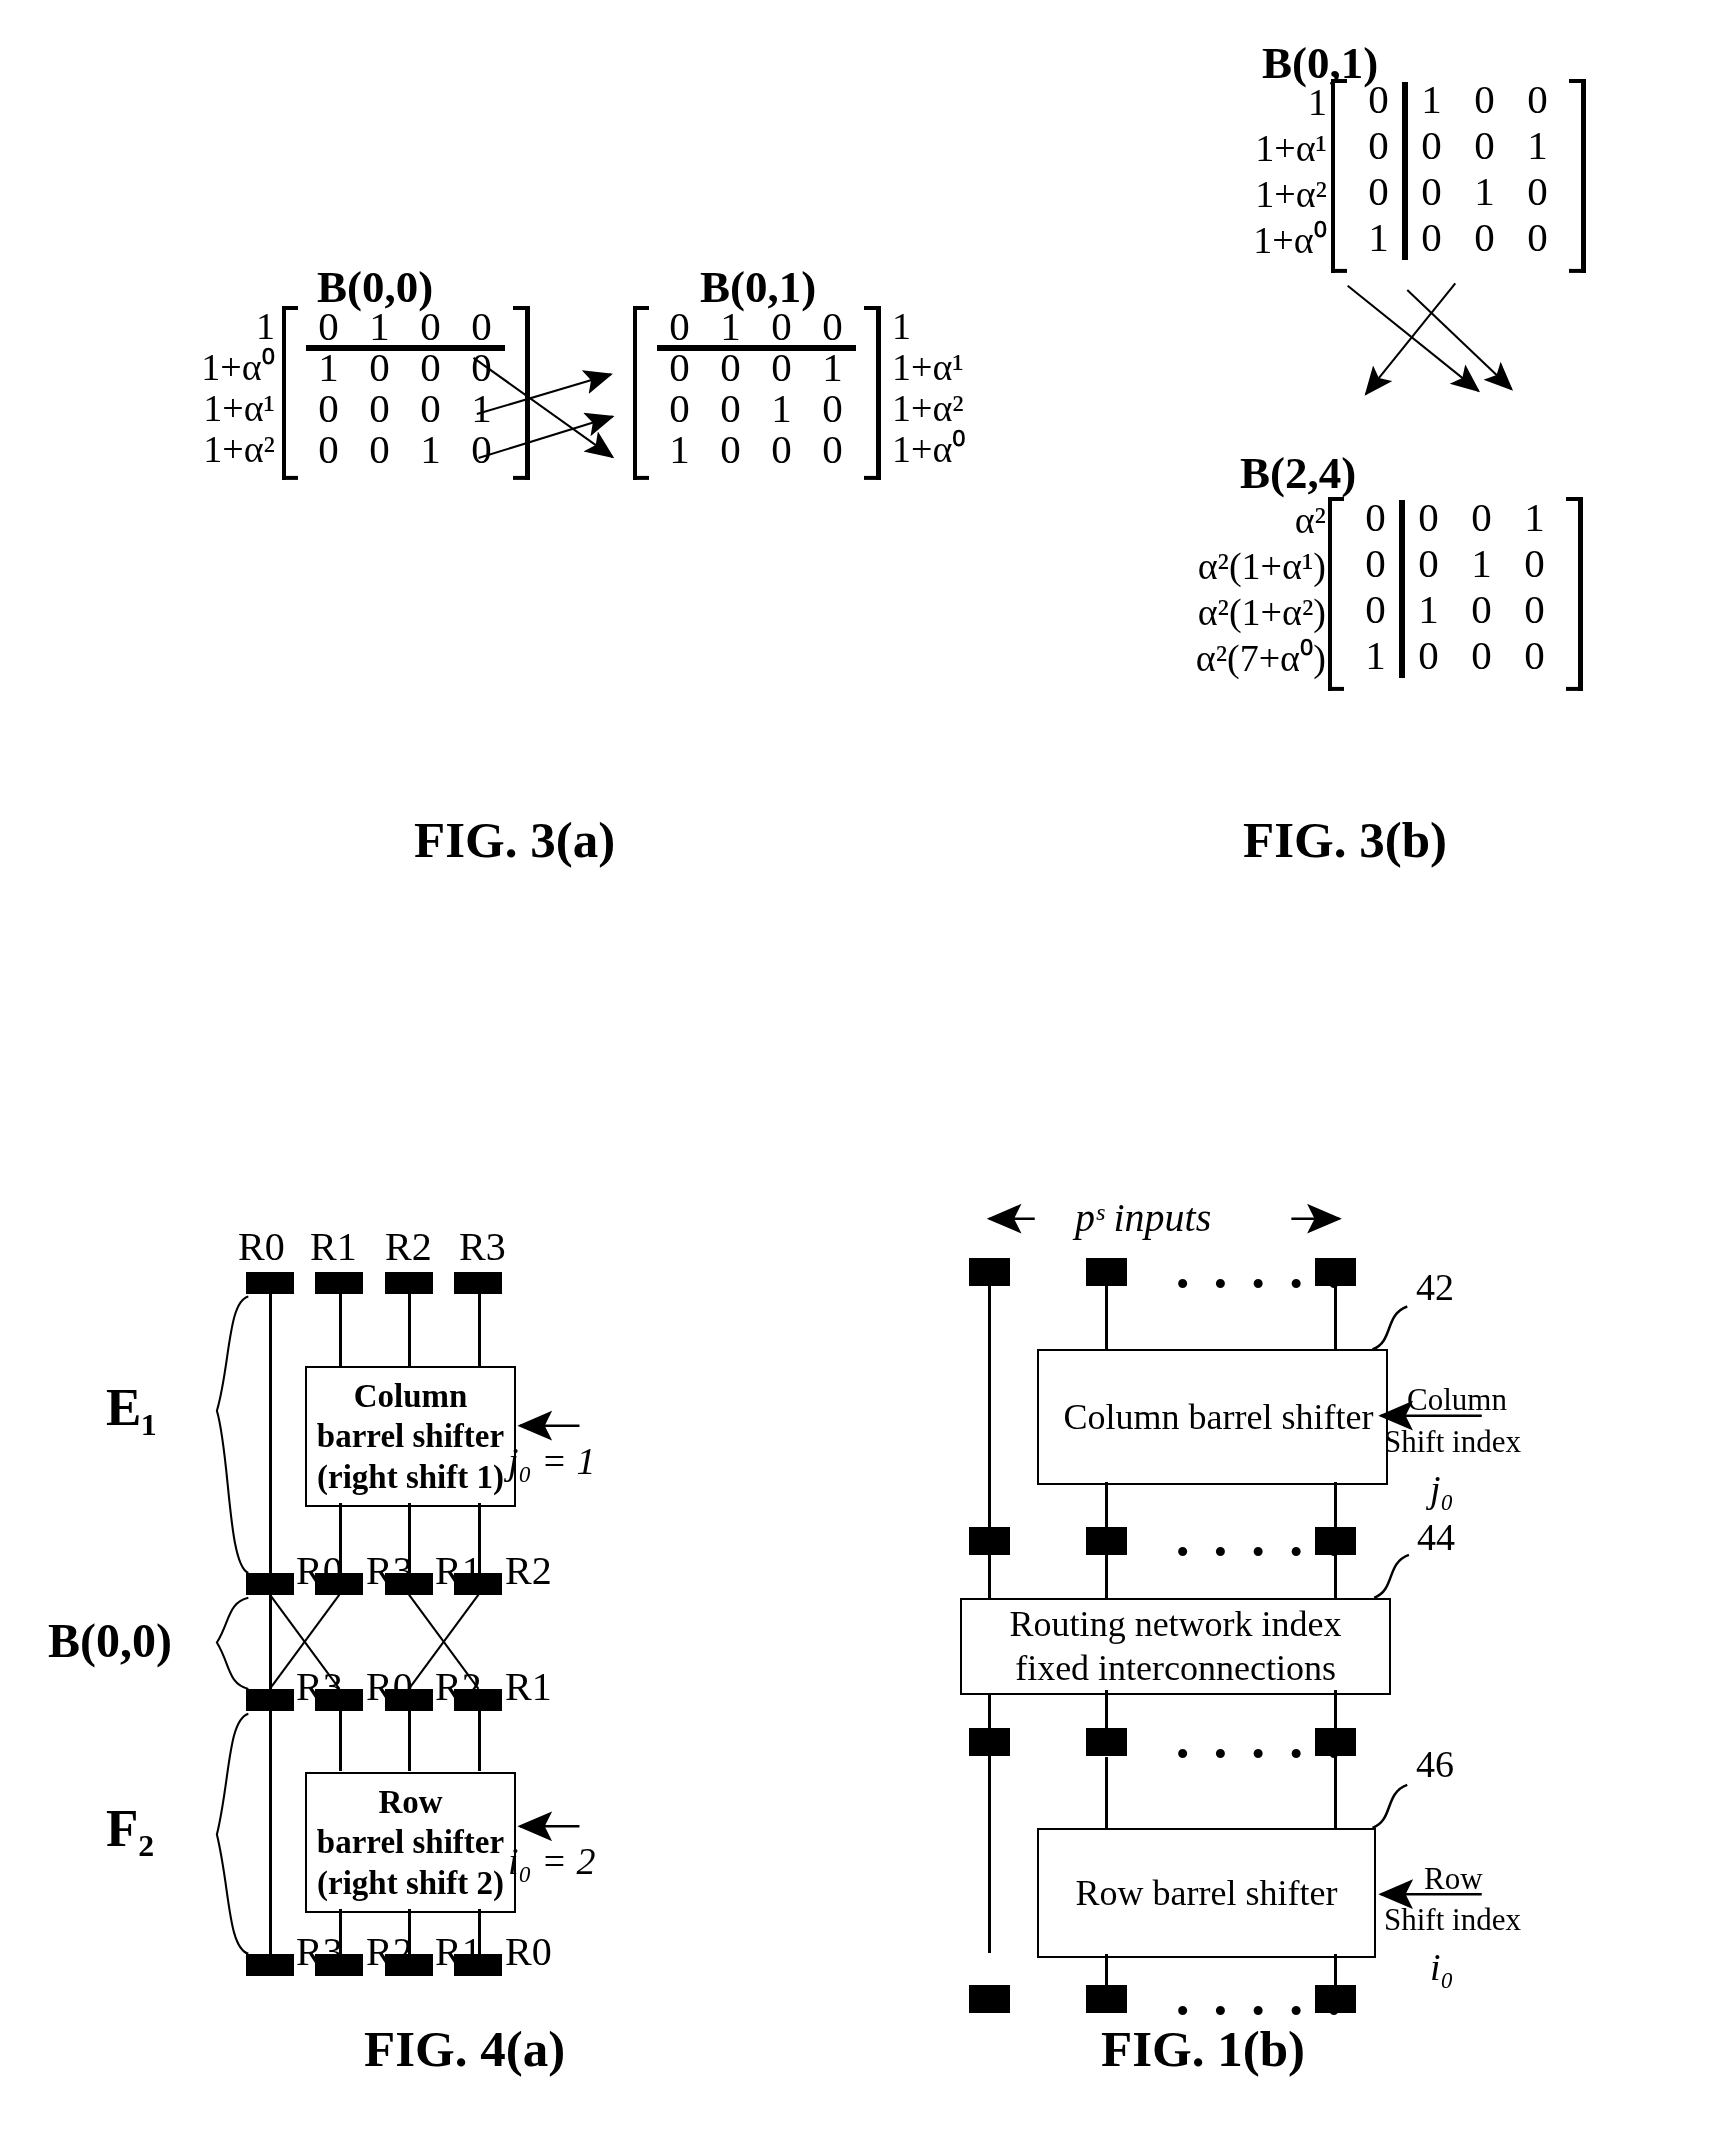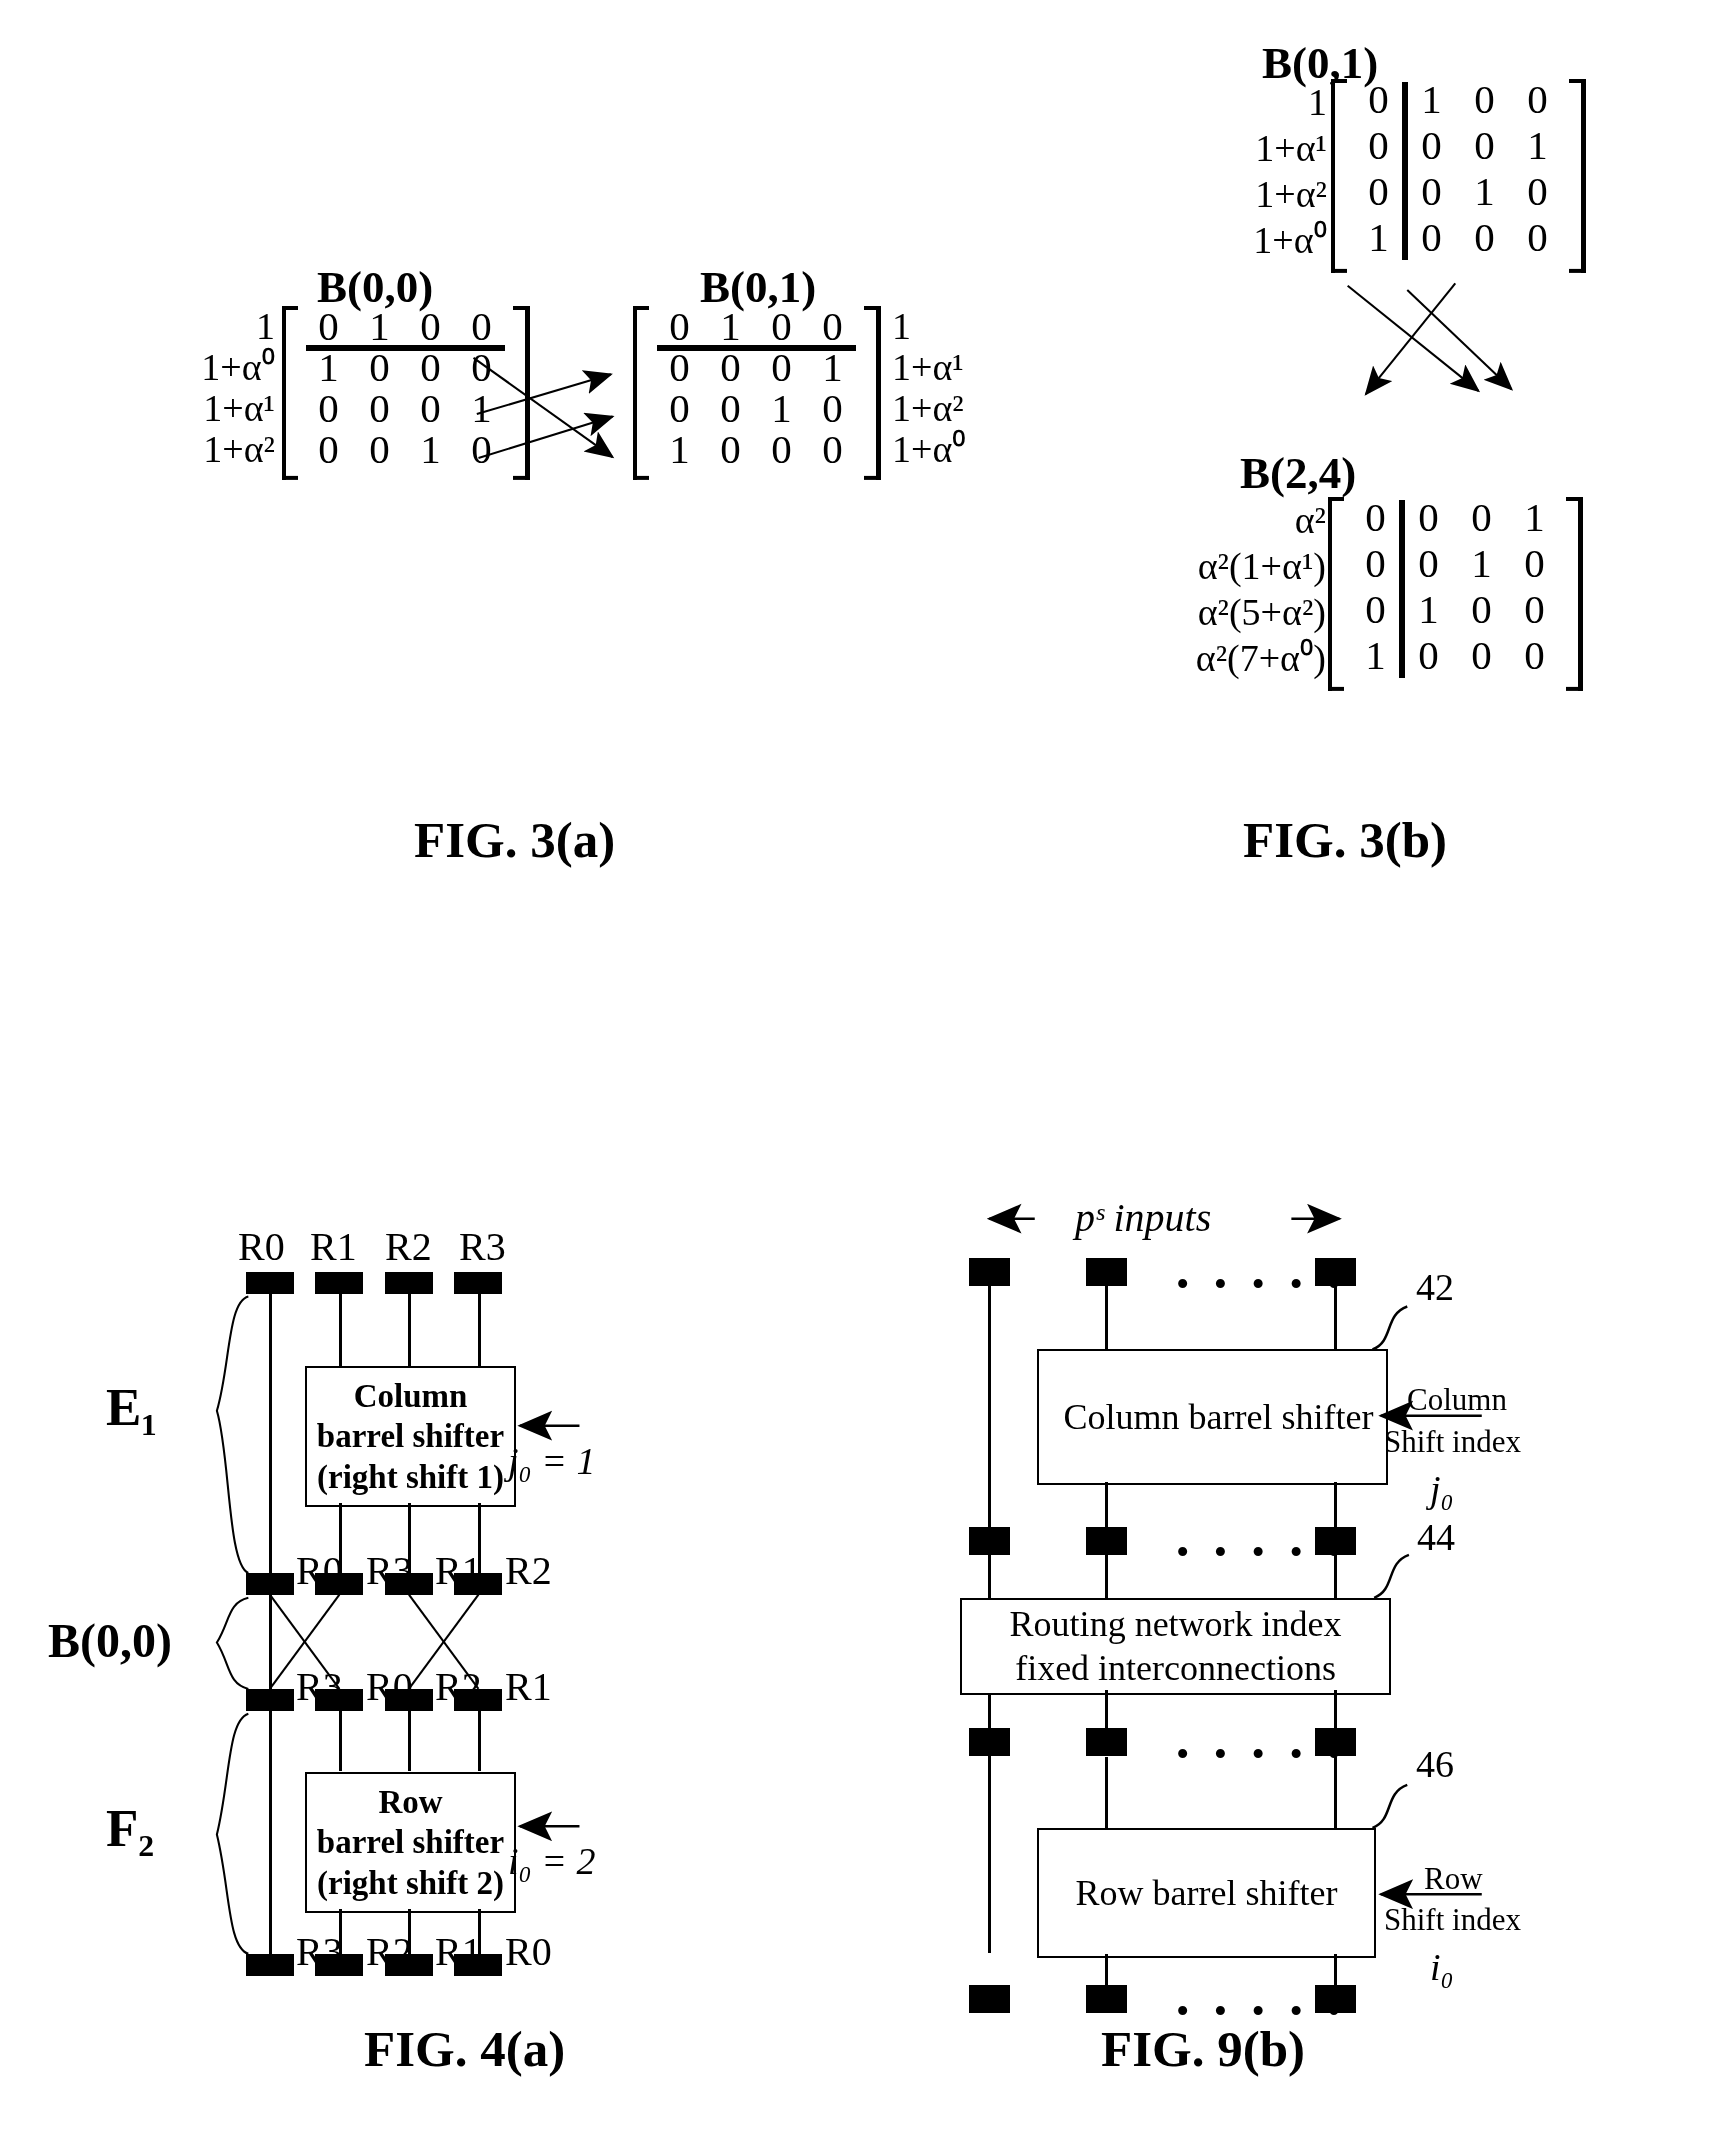--- a/index.html
+++ b/index.html
@@ -199,21 +199,21 @@
   </div>
 </div>
 
 <div class="abs mtitle" style="left:1240px;top:447px;">B(2,4)</div>
 
 <div class="abs" style="left:1134px;top:497px;">
   <div style="display:flex;align-items:center;justify-content:space-between;">
     <div style="display:flex;flex-direction:column;width:192px;">
       <div class="rowlabel" style="height:46px;line-height:46px;">α²</div>
       <div class="rowlabel" style="height:46px;line-height:46px;">α²(1+α¹)</div>
-      <div class="rowlabel" style="height:46px;line-height:46px;">α²(5+α²)</div>
+      <div class="rowlabel" style="height:46px;line-height:46px;">α²(1+α²)</div>
       <div class="rowlabel" style="height:46px;line-height:46px;">α²(7+α⁰)</div>
     </div>
     <div class="matrix" style="margin-left:23px;">
       <div class="brk l" style="--bh:194px;height:194px;"></div>
       <div class="brk r" style="--bh:194px;height:194px;"></div>
       <div class="grid" style="grid-template-columns:repeat(4,53px);grid-template-rows:repeat(4,46px);width:212px;">
         <div class="cell">0</div>
         <div class="cell">0</div>
         <div class="cell">0</div>
         <div class="cell">1</div>
@@ -428,14 +428,14 @@
 <div class="sidetext" style="left:1384px;top:1904px;">Shift index</div>
 <div class="idx" style="left:1430px;top:1945px;">i₀</div>
 
 <div class="wire" style="left:1105px;top:1954px;height:31px;"></div>
 <div class="wire" style="left:1334px;top:1954px;height:31px;"></div>
 <div class="pad" style="left:969px;top:1985px;width:41px;height:28px;"></div>
 <div class="pad" style="left:1086px;top:1985px;width:41px;height:28px;"></div>
 <div class="dots" style="left:1176px;top:1992px;">• • • • •</div>
 <div class="pad" style="left:1315px;top:1985px;width:41px;height:28px;"></div>
 
-<div class="abs figcap" style="left:1101px;top:2020px;">FIG. 9(b)</div>
+<div class="abs figcap" style="left:1101px;top:2020px;">FIG. 1(b)</div>
 
 
 </body></html>

